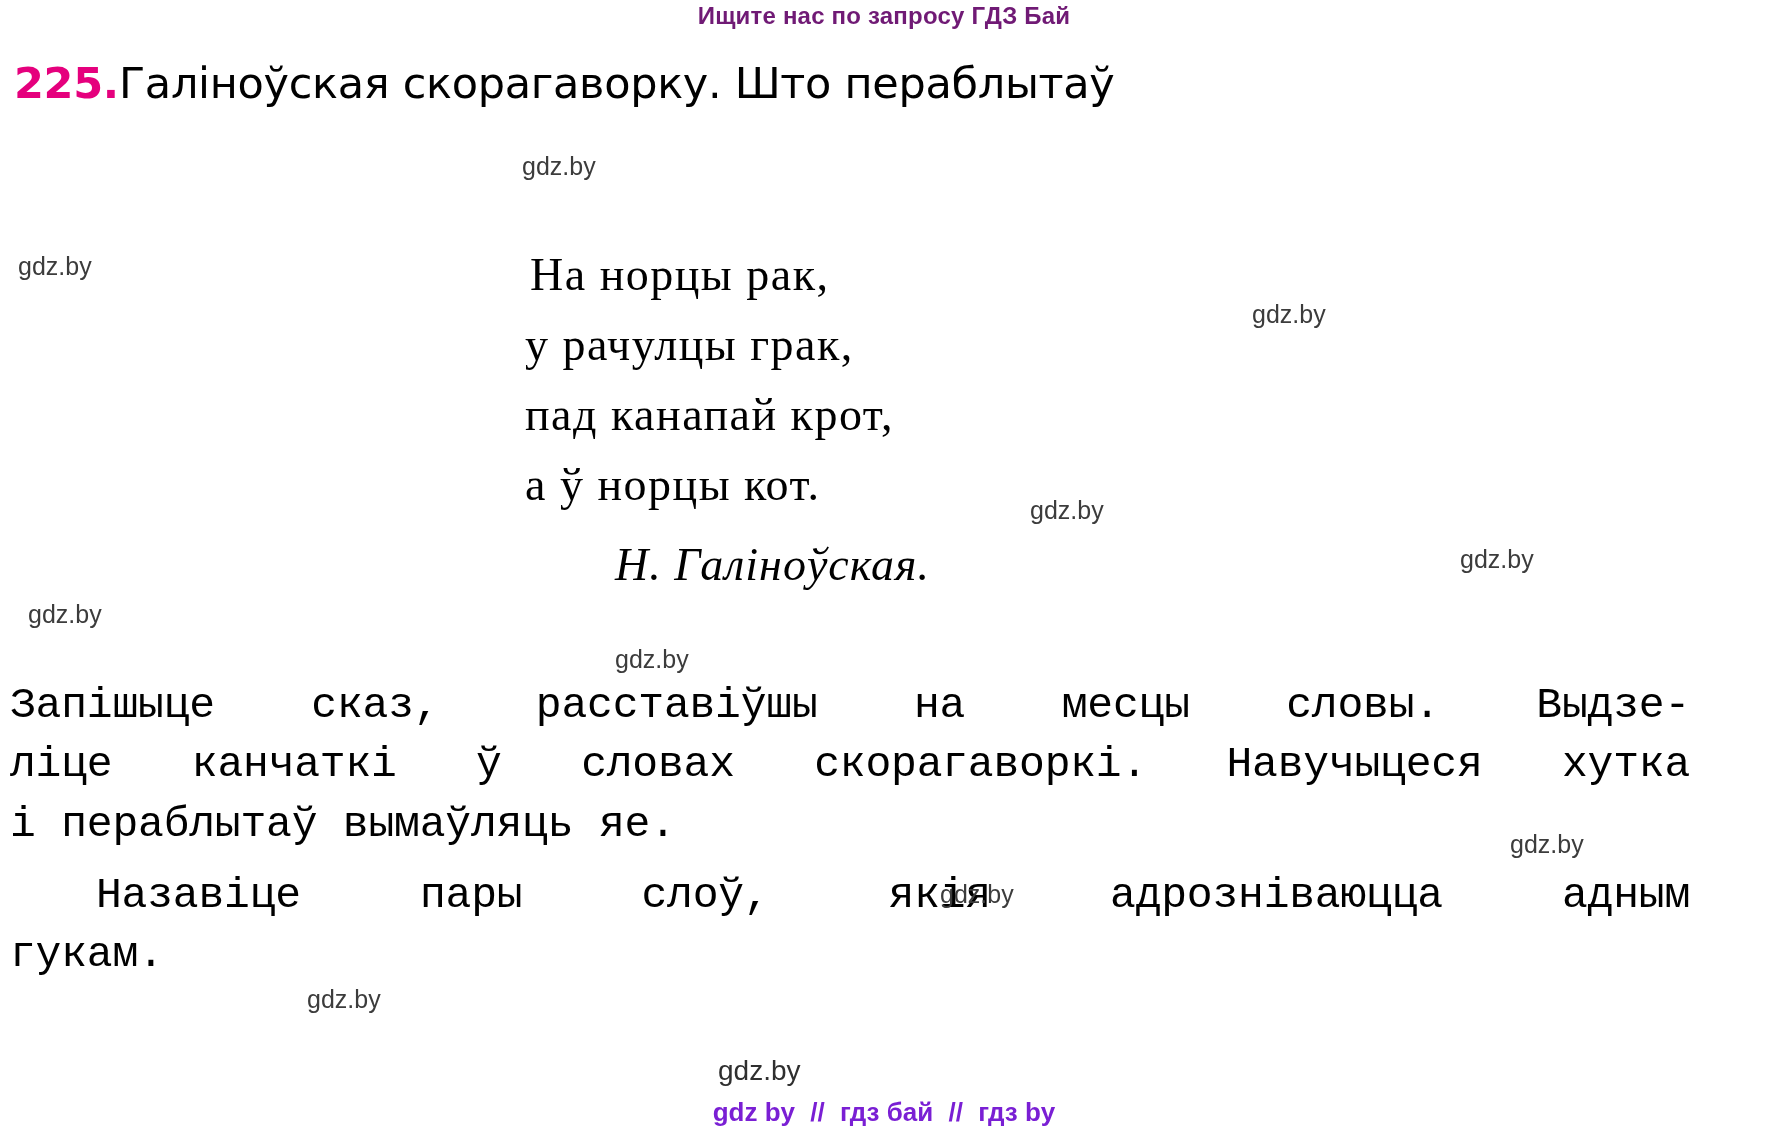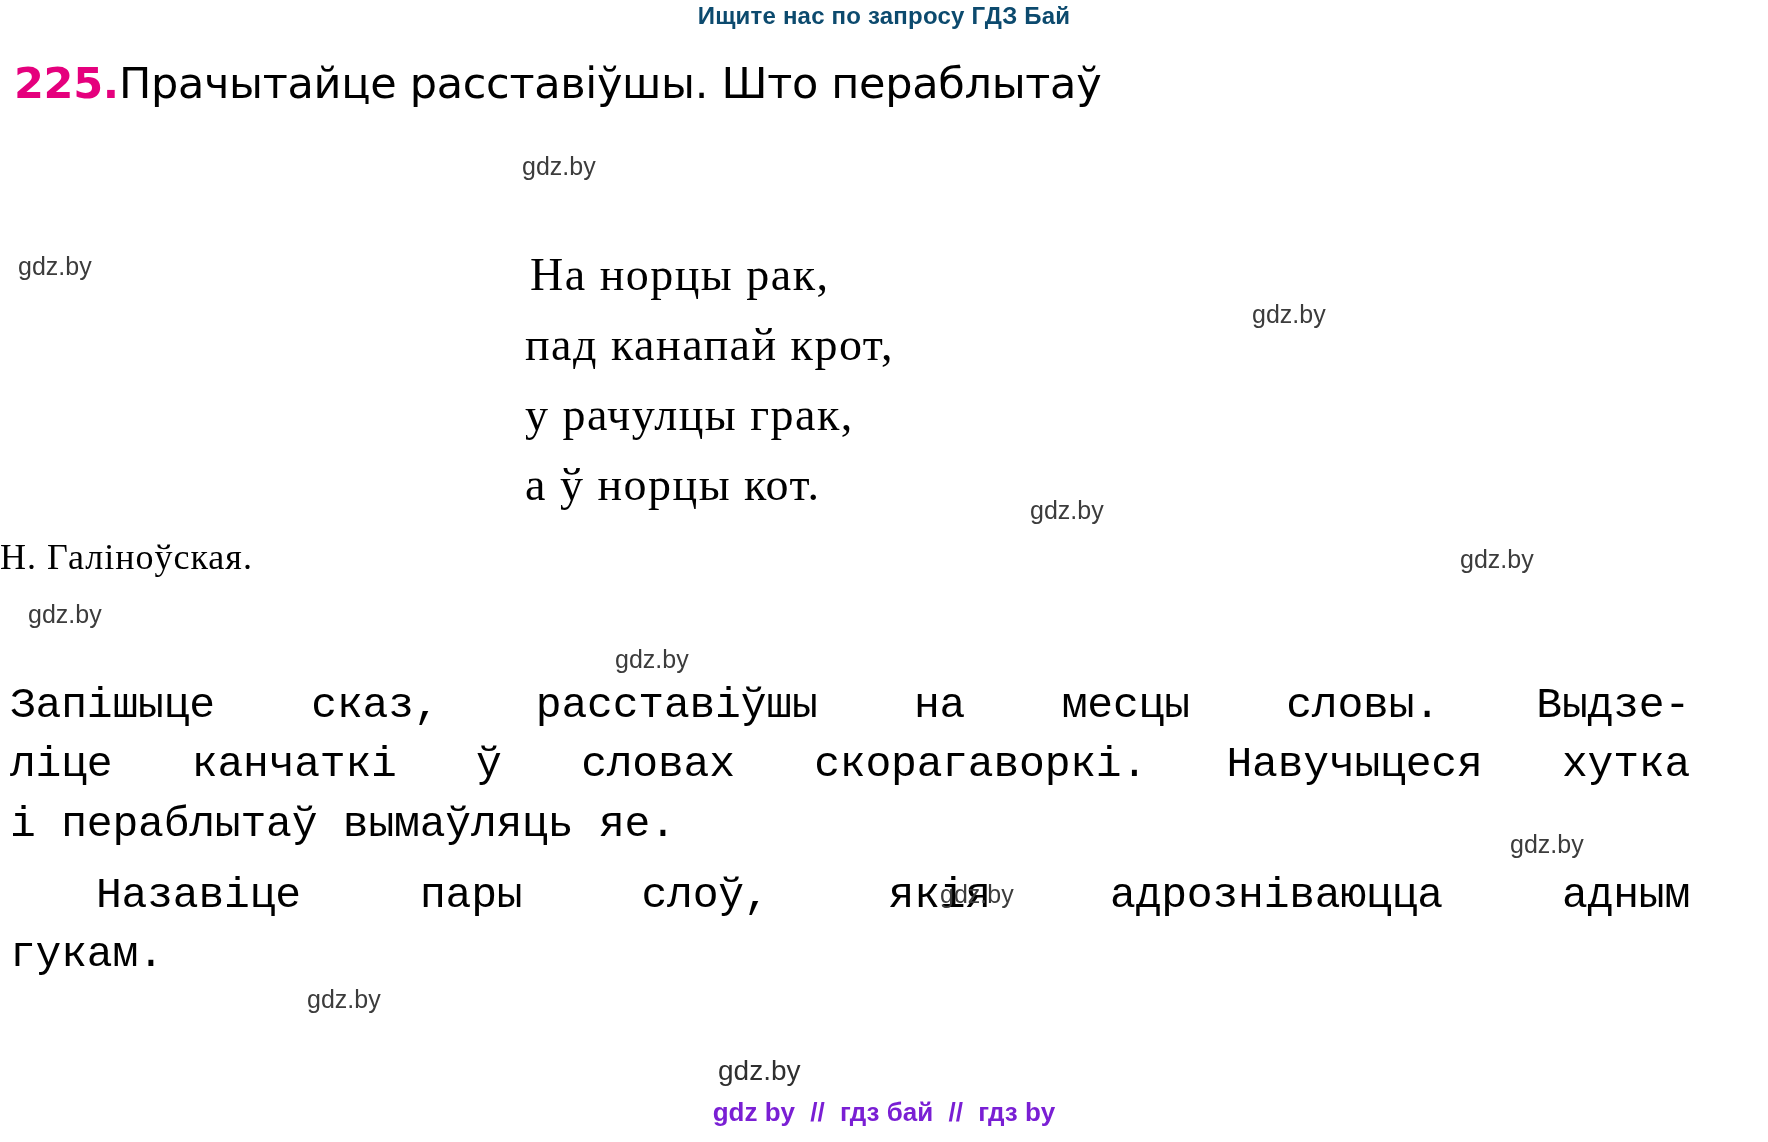--- a/index.html
+++ b/index.html
@@ -22,21 +22,21 @@
     height: 1142px;
   }
 
   
   .top-banner {
     position: absolute;
     top: 2px;
     left: 0;
     width: 100%;
     text-align: center;
-    color: #0c4a6e;
+    color: #701a75;
     font-size: 24px;
     font-weight: bold;
     font-family: "Liberation Sans", sans-serif;
     letter-spacing: 0.2px;
   }
 
   
   .exercise {
     position: absolute;
     top: 55px;
@@ -73,22 +73,24 @@
     letter-spacing: 1.5px;
   }
   .poem-line {
     padding-left: 530px;
     white-space: nowrap;
   }
   .poem-line.l2 { padding-left: 525px; }
   .poem-line.l3 { padding-left: 525px; }
   .poem-line.l4 { padding-left: 525px; }
   .poem-author {
+    padding-left: 615px;
+    font-style: italic;
     font-family: "Liberation Serif", serif;
-    font-size: 36px;
+    font-size: 46px;
     letter-spacing: 1px;
     margin-top: 10px;
   }
 
   
   .instructions {
     position: absolute;
     top: 676px;
     left: 0;
     width: 1700px;
@@ -143,28 +145,28 @@
 </style>
 </head>
 <body>
 
 <div class="page">
 
   <div class="top-banner">Ищите нас по запросу ГДЗ Бай</div>
 
   <div class="exercise">
     <div class="task-line">
-      <span class="ex-num">225.</span><span>Прачытайце расставіўшы. Што пераблытаў</span>
+      <span class="ex-num">225.</span><span>Галіноўская скорагаворку. Што пераблытаў</span>
     </div>
   </div>
 
   <div class="poem">
     <div class="poem-line l1">На норцы рак,</div>
+    <div class="poem-line l2">у рачулцы грак,</div>
     <div class="poem-line l3">пад канапай крот,</div>
-    <div class="poem-line l2">у рачулцы грак,</div>
     <div class="poem-line l4">а ў норцы кот.</div>
     <div class="poem-author">Н. Галіноўская.</div>
   </div>
 
   <div class="instructions">
     <p class="justified">Запішыце сказ, расставіўшы на месцы словы. Выдзе-</p>
     <p class="justified">ліце канчаткі ў словах скорагаворкі. Навучыцеся хутка</p>
     <p>і пераблытаў вымаўляць яе.</p>
     <p class="para-indent justified">Назавіце пары слоў, якія адрозніваюцца адным</p>
     <p>гукам.</p>

